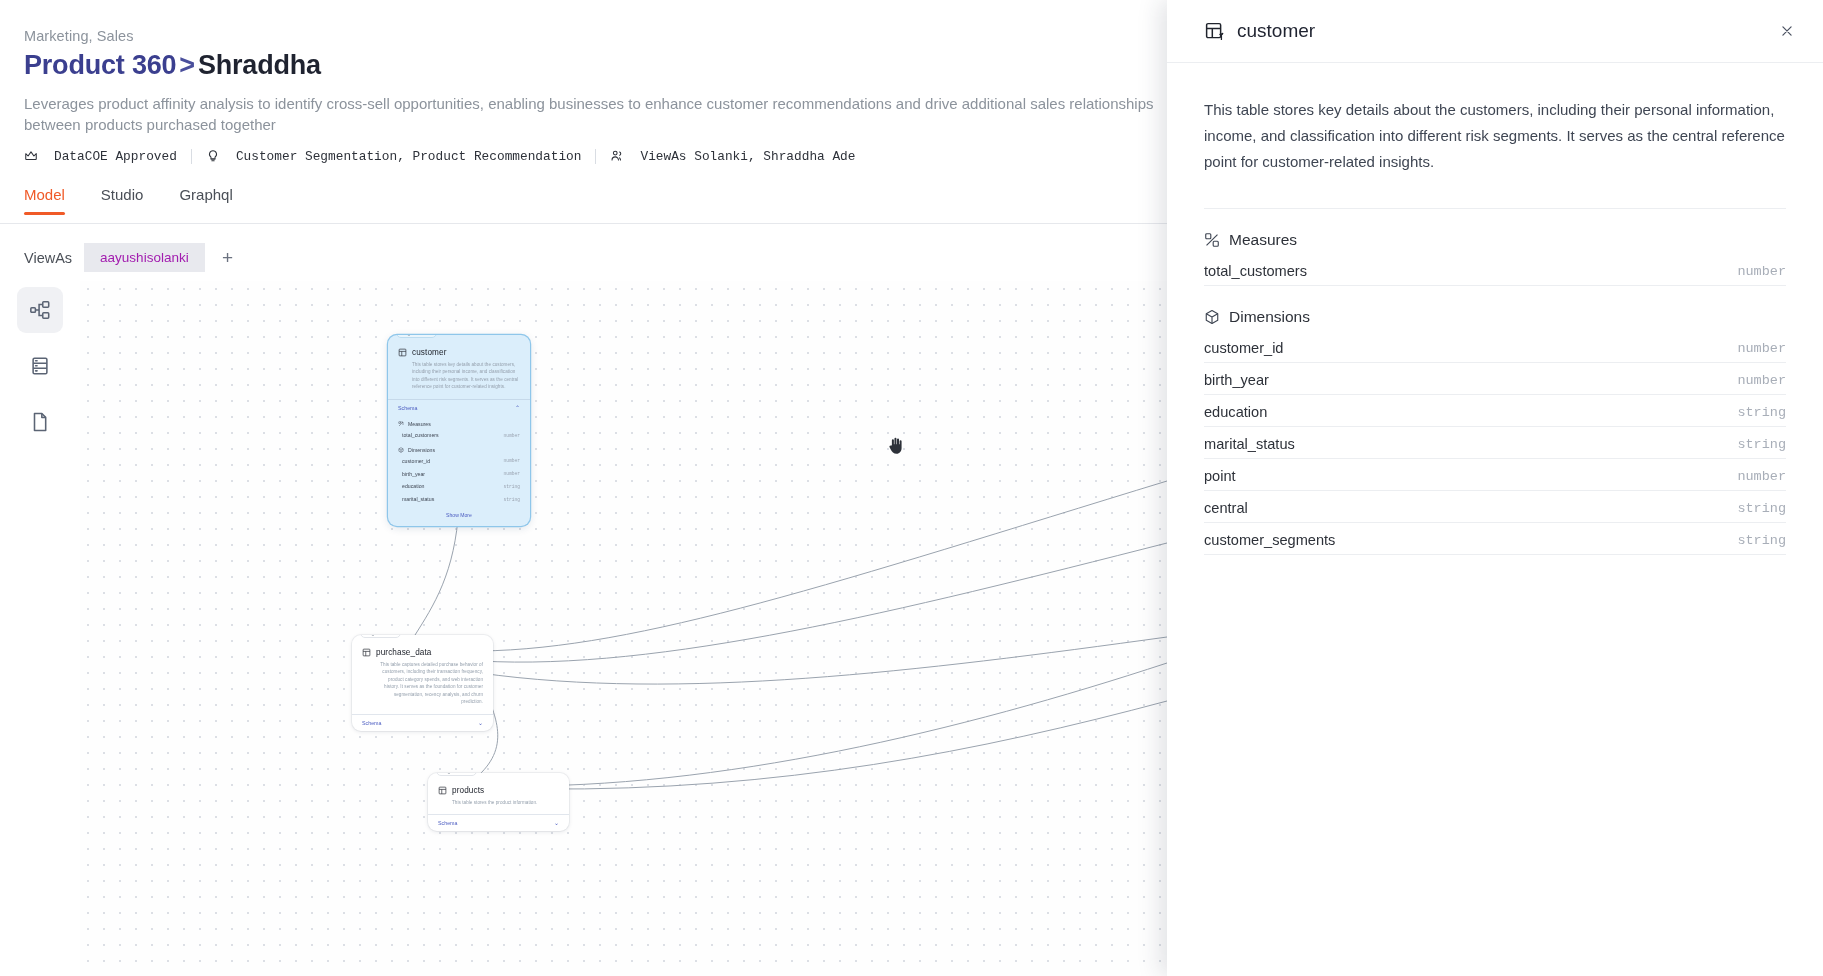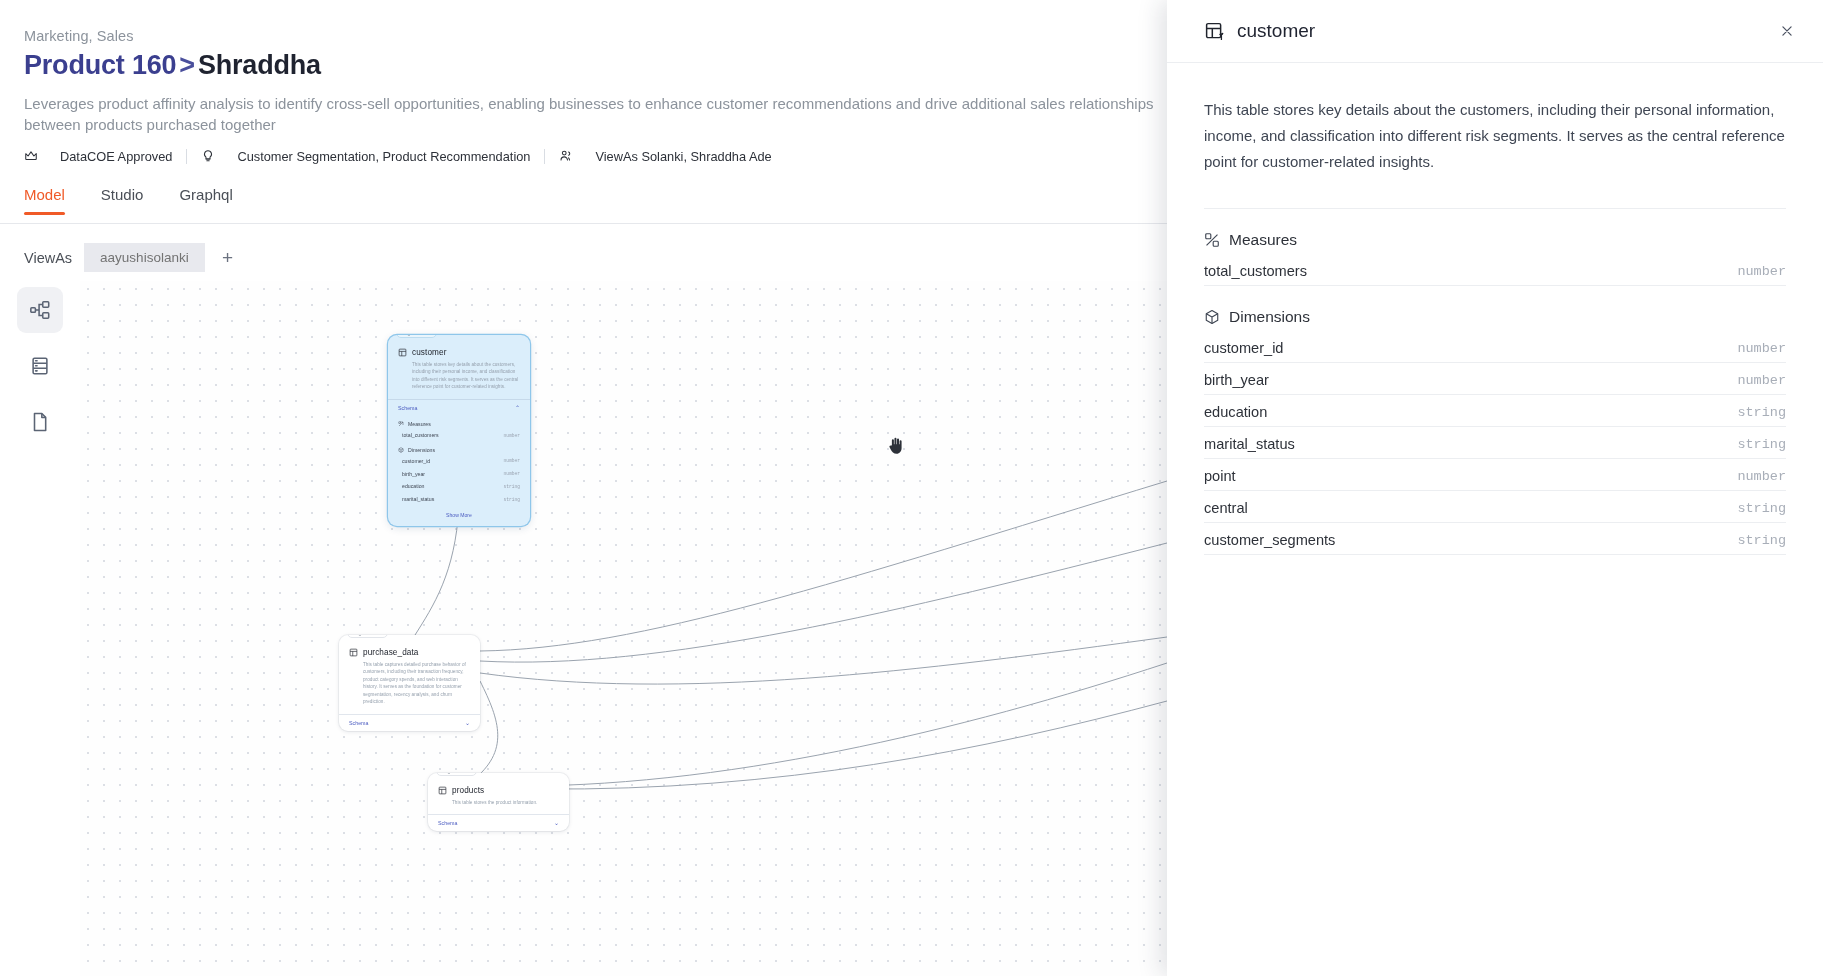--- a/index.html
+++ b/index.html
@@ -32,21 +32,21 @@
   .page-title .sep { color: #4a4f9c; font-weight: bold; margin: 0 3px; }
   .page-title .sub { color: #1f2330; }
   .page-desc {
     margin-top: 12px; font-size: 15px; color: #8c939c;
     line-height: 1.42; max-width: 1150px;
   }
   .meta-row {
     margin-top: 13px; display: flex; align-items: center;
     font-size: 12.8px; color: #2d3139;
   }
-  .meta-item { display: flex; gap: 22px; white-space: nowrap; }
+  .meta-item { display: flex; gap: 16px; white-space: nowrap; font-family: Liberation Mono, monospace; }
   .meta-div { width: 1px; height: 15px; background: #d9dde3; margin: 0 14px; }
   .meta-ico { display: inline-flex; width: 14px; height: 14px; }
   .meta-ico svg { width: 14px; height: 14px; }
 
   
   .tabs {
     margin-top: 22px; padding-left: 24px;
     display: flex; gap: 0; border-bottom: 1px solid #e6e8ec;
     height: 38px; align-items: flex-start;
   }
@@ -62,21 +62,21 @@
     height: 2.5px; background: #f05a28; border-radius: 2px;
   }
 
   
   .viewas-row {
     display: flex; align-items: center; gap: 12px;
     padding: 16px 0 0 24px; height: 52px;
   }
   .viewas-label { font-size: 14.5px; color: #4a4f57; }
   .viewas-chip {
-    background: #e8e9ee; color: #737373; font-size: 13.5px;
+    background: #e8e9ee; color: #a21caf; font-size: 13.5px;
     padding: 7px 16px; border-radius: 0; cursor: pointer;
   }
   .viewas-add {
     font-size: 19px; color: #6b7280; cursor: pointer;
     width: 22px; text-align: center; line-height: 1; user-select: none;
   }
 
   
   .canvas-wrap {
     position: absolute; left: 80px; top: 281px;
@@ -205,21 +205,21 @@
 <body>
 
 <div id="app">
 
   <div class="main-area">
 
     <div class="page-header">
       <div class="breadcrumb-cat">Marketing, Sales</div>
 
       <div class="page-title">
-        <span>Product 160</span><span class="sep">&gt;</span><span class="sub">Shraddha</span>
+        <span>Product 360</span><span class="sep">&gt;</span><span class="sub">Shraddha</span>
       </div>
 
       <div class="page-desc">Leverages product affinity analysis to identify cross-sell opportunities, enabling businesses to enhance customer recommendations and drive additional sales relationships between products purchased together</div>
 
       <div class="meta-row">
         <div class="meta-item">
           <span class="meta-ico">
             <svg viewBox="0 0 24 24" fill="none" stroke="currentColor" stroke-width="1.8" stroke-linejoin="round">
               <path d="M3 8l4 4 5-7 5 7 4-4v9a1 1 0 0 1-1 1H4a1 1 0 0 1-1-1z"></path>
             </svg>
@@ -348,21 +348,21 @@
           <span>education</span>
           <span class="ftype">string</span>
         </div>
         <div class="node-field">
           <span>marital_status</span>
           <span class="ftype">string</span>
         </div>
         <div class="node-more">Show More</div>
       </div>
 
-      <div class="node" style="left:259px; top:354px; width:141px;">
+      <div class="node" style="left:272px; top:354px; width:141px;text-align:right;">
         <div class="node-badge">Logical Table</div>
         <div class="node-body">
           <div class="node-head">
             <span class="node-head-ico">
               <svg viewBox="0 0 24 24" fill="none" stroke="currentColor" stroke-width="1.9">
                 <rect x="3" y="3" width="18" height="18" rx="2"></rect>
                 <path d="M3 9h18M10 9v12"></path>
               </svg>
             </span>
             <span class="node-title">purchase_data</span>

